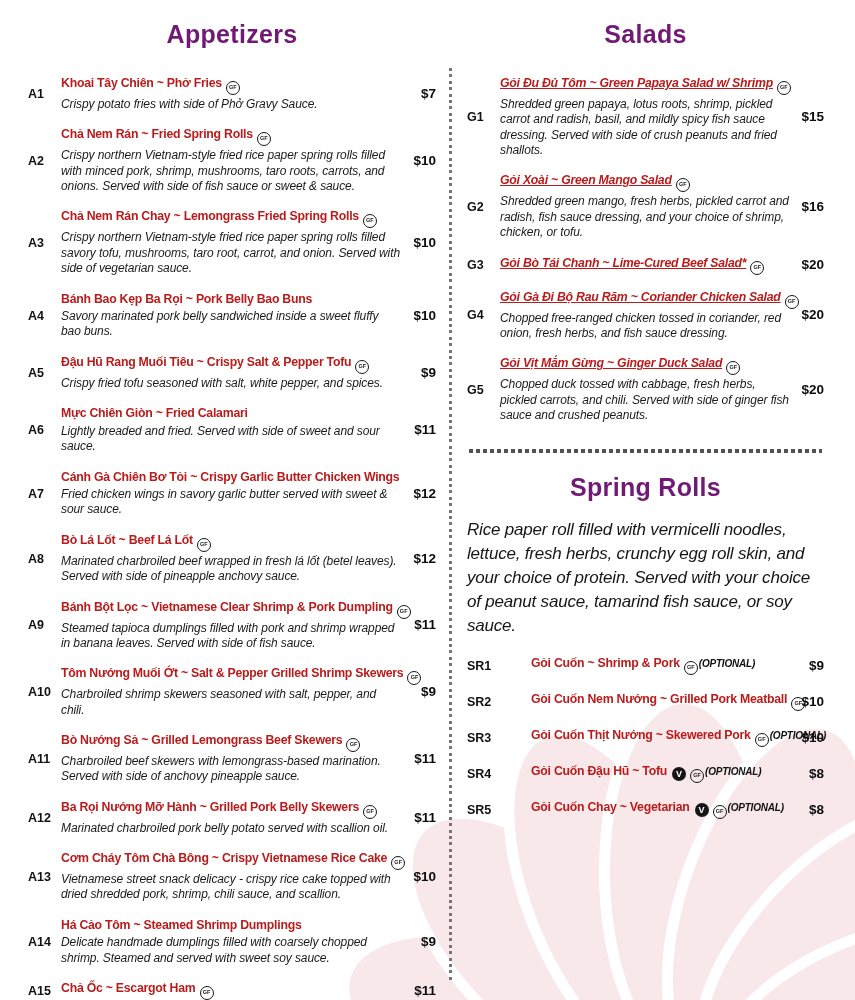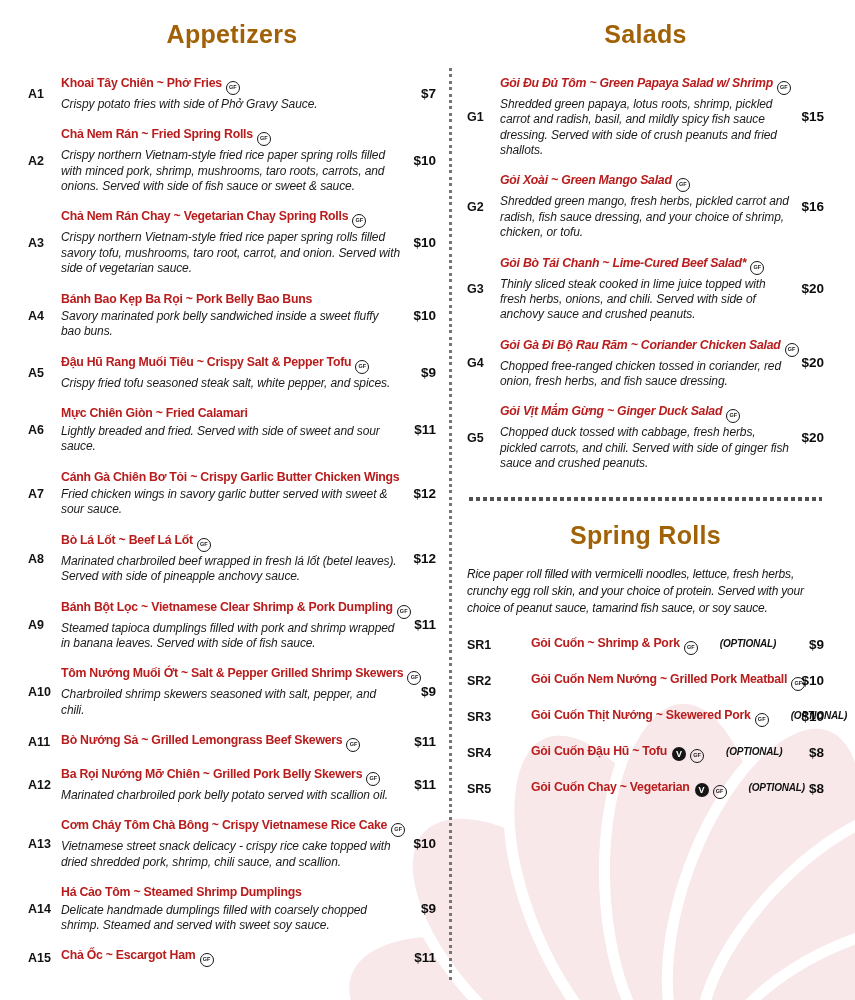--- a/index.html
+++ b/index.html
@@ -12,54 +12,54 @@
   .watermark{position:absolute;left:338px;top:692px;width:530px;height:320px;z-index:0;}
   .col{position:absolute;top:0;box-sizing:border-box;z-index:1;}
   .col-left{left:0;width:450px;padding:12px 14px 0 28px;}
   .col-right{left:443px;width:403px;padding:12px 22px 0 24px;}
   .v-divider{
     position:absolute;left:449px;top:68px;width:3px;height:914px;z-index:1;
     background-image:repeating-linear-gradient(180deg,#757575 0 3px,transparent 3px 6.4px);
   }
   .section-title{
     text-align:center;font-weight:800;font-size:25px;letter-spacing:.3px;
-    margin:8px 0 26px 0;color:#a16207;
+    margin:8px 0 26px 0;color:#701a75;
   }
   .spring-title{margin:20px 0 16px 0;}
   .item{display:flex;align-items:center;margin-bottom:14px;}
   .code{flex:0 0 33px;font-weight:bold;font-size:12.5px;padding-top:1px;}
   .sr .code{flex-basis:44px;}
   .body{flex:1 1 auto;min-width:0;}
   .titleline{white-space:nowrap;font-size:12.3px;line-height:1.35;}
   .name{font-weight:bold;letter-spacing:-0.25px;color:#b91c1c;}
-  .salad .name{font-style:italic;}
+  .salad .name{font-style:italic;text-decoration:underline;}
   .desc{
     font-style:italic;font-size:12px;line-height:1.28;margin-top:2px;
     max-width:340px;letter-spacing:-0.1px;color:#1a1a1a;white-space:normal;
   }
   .col-right .desc{max-width:292px;}
   .price{flex:0 0 auto;margin-left:6px;font-weight:bold;font-size:13.5px;padding-top:0;color:#0c0c0c;}
   .gf{
     display:inline-block;box-sizing:border-box;width:14px;height:14px;
     border:1.5px solid #161616;border-radius:50%;
     font-size:5.5px;font-weight:bold;line-height:11px;text-align:center;
     margin-left:4px;vertical-align:-2px;color:#161616;letter-spacing:0;
   }
   .vg{
     display:inline-block;width:14px;height:14px;border-radius:50%;
     background:#161616;color:#fff;font-size:9px;font-weight:bold;
     line-height:14px;text-align:center;margin-left:5px;vertical-align:-2px;
   }
-  .opt{font-style:italic;font-weight:bold;font-size:10px;margin-left:22px;letter-spacing:-0.2px;}
+  .opt{font-style:italic;font-weight:bold;font-size:10px;margin-left:1px;letter-spacing:-0.2px;}
   .h-divider{
     height:4px;margin:26px 2px 0 2px;
     background-image:repeating-linear-gradient(90deg,#525252 0 4px,transparent 4px 7px);
   }
   .intro{
-    font-style:italic;font-size:12px;font-weight:500;line-height:1.4;
+    font-style:italic;font-size:17px;font-weight:500;line-height:1.4;
     letter-spacing:-0.2px;margin:4px 0 18px 0;max-width:360px;color:#161616;
   }
   .sr{margin-bottom:16px;gap:20px;}
 </style>
 </head>
 <body>
 
 <svg class="watermark" viewBox="0 0 530 320" preserveAspectRatio="none" aria-hidden="true">
   <g transform="translate(358,402)">
     <g fill="#f8e8ea" stroke="#ffffff" stroke-width="11">
@@ -91,38 +91,38 @@
         <div class="code">A2</div>
         <div class="body">
           <div class="titleline"><span class="name">Chả Nem Rán ~ Fried Spring Rolls</span><span class="gf">GF</span></div>
           <div class="desc">Crispy northern Vietnam-style fried rice paper spring rolls filled with minced pork, shrimp, mushrooms, taro roots, carrots, and onions. Served with side of fish sauce or sweet &amp; sauce.</div>
         </div>
         <div class="price">$10</div>
       </div>
       <div class="item">
         <div class="code">A3</div>
         <div class="body">
-          <div class="titleline"><span class="name">Chả Nem Rán Chay ~ Vegetarian Chay Spring Rolls</span><span class="gf">GF</span></div>
+          <div class="titleline"><span class="name">Chả Nem Rán Chay ~ Lemongrass Fried Spring Rolls</span><span class="gf">GF</span></div>
           <div class="desc">Crispy northern Vietnam-style fried rice paper spring rolls filled savory tofu, mushrooms, taro root, carrot, and onion. Served with side of vegetarian sauce.</div>
         </div>
         <div class="price">$10</div>
       </div>
       <div class="item">
         <div class="code">A4</div>
         <div class="body">
           <div class="titleline"><span class="name">Bánh Bao Kẹp Ba Rọi ~ Pork Belly Bao Buns</span></div>
           <div class="desc">Savory marinated pork belly sandwiched inside a sweet fluffy bao buns.</div>
         </div>
         <div class="price">$10</div>
       </div>
       <div class="item">
         <div class="code">A5</div>
         <div class="body">
           <div class="titleline"><span class="name">Đậu Hũ Rang Muối Tiêu ~ Crispy Salt &amp; Pepper Tofu</span><span class="gf">GF</span></div>
-          <div class="desc">Crispy fried tofu seasoned steak salt, white pepper, and spices.</div>
+          <div class="desc">Crispy fried tofu seasoned with salt, white pepper, and spices.</div>
         </div>
         <div class="price">$9</div>
       </div>
       <div class="item">
         <div class="code">A6</div>
         <div class="body">
           <div class="titleline"><span class="name">Mực Chiên Giòn ~ Fried Calamari</span></div>
           <div class="desc">Lightly breaded and fried. Served with side of sweet and sour sauce.</div>
         </div>
         <div class="price">$11</div>
@@ -156,27 +156,28 @@
         <div class="body">
           <div class="titleline"><span class="name">Tôm Nướng Muối Ớt ~ Salt &amp; Pepper Grilled Shrimp Skewers</span><span class="gf">GF</span></div>
           <div class="desc">Charbroiled shrimp skewers seasoned with salt, pepper, and chili.</div>
         </div>
         <div class="price">$9</div>
       </div>
       <div class="item">
         <div class="code">A11</div>
         <div class="body">
           <div class="titleline"><span class="name">Bò Nướng Sả ~ Grilled Lemongrass Beef Skewers</span><span class="gf">GF</span></div>
+          <div class="desc">Charbroiled beef skewers with lemongrass-based marination. Served with side of anchovy pineapple sauce.</div>
         </div>
         <div class="price">$11</div>
       </div>
       <div class="item">
         <div class="code">A12</div>
         <div class="body">
-          <div class="titleline"><span class="name">Ba Rọi Nướng Mỡ Chiên ~ Grilled Pork Belly Skewers</span><span class="gf">GF</span></div>
+          <div class="titleline"><span class="name">Ba Rọi Nướng Mỡ Hành ~ Grilled Pork Belly Skewers</span><span class="gf">GF</span></div>
           <div class="desc">Marinated charbroiled pork belly potato served with scallion oil.</div>
         </div>
         <div class="price">$11</div>
       </div>
       <div class="item">
         <div class="code">A13</div>
         <div class="body">
           <div class="titleline"><span class="name">Cơm Cháy Tôm Chà Bông ~ Crispy Vietnamese Rice Cake</span><span class="gf">GF</span></div>
           <div class="desc">Vietnamese street snack delicacy - crispy rice cake topped with dried shredded pork, shrimp, chili sauce, and scallion.</div>
         </div>
@@ -216,21 +217,20 @@
         <div class="body">
           <div class="titleline"><span class="name">Gỏi Xoài ~ Green Mango Salad</span><span class="gf">GF</span></div>
           <div class="desc">Shredded green mango, fresh herbs, pickled carrot and radish, fish sauce dressing, and your choice of shrimp, chicken, or tofu.</div>
         </div>
         <div class="price">$16</div>
       </div>
       <div class="item salad">
         <div class="code">G3</div>
         <div class="body">
           <div class="titleline"><span class="name">Gỏi Bò Tái Chanh ~ Lime-Cured Beef Salad*</span><span class="gf">GF</span></div>
-          <div class="desc">Thinly sliced steak cooked in lime juice topped with fresh herbs, onions, and chili. Served with side of anchovy sauce and crushed peanuts.</div>
         </div>
         <div class="price">$20</div>
       </div>
       <div class="item salad">
         <div class="code">G4</div>
         <div class="body">
           <div class="titleline"><span class="name">Gỏi Gà Đi Bộ Rau Răm ~ Coriander Chicken Salad</span><span class="gf">GF</span></div>
           <div class="desc">Chopped free-ranged chicken tossed in coriander, red onion, fresh herbs, and fish sauce dressing.</div>
         </div>
         <div class="price">$20</div>

